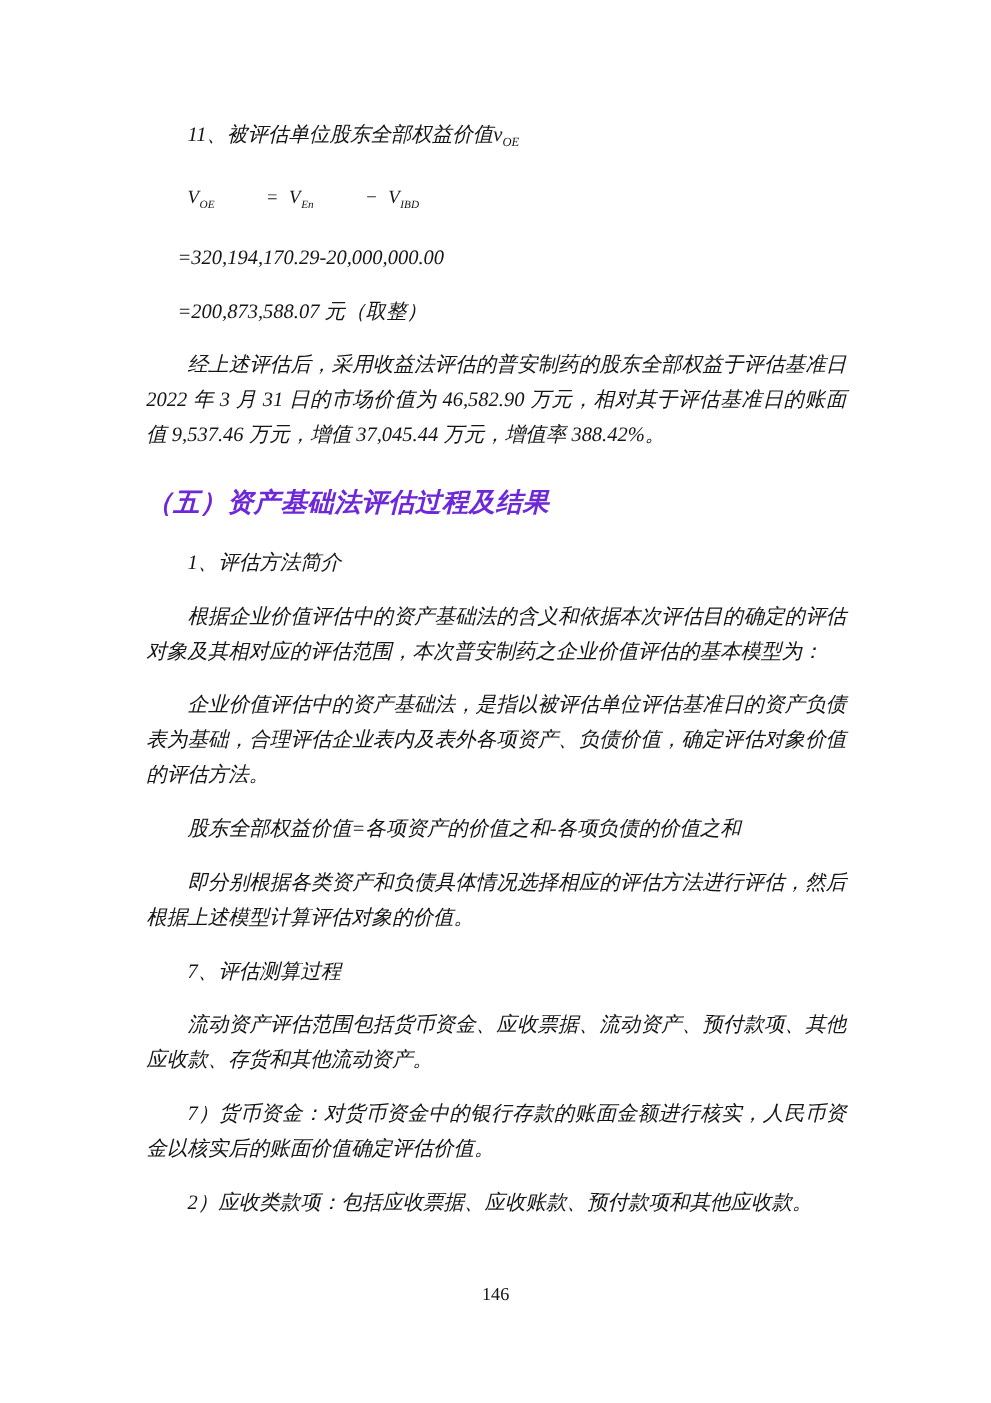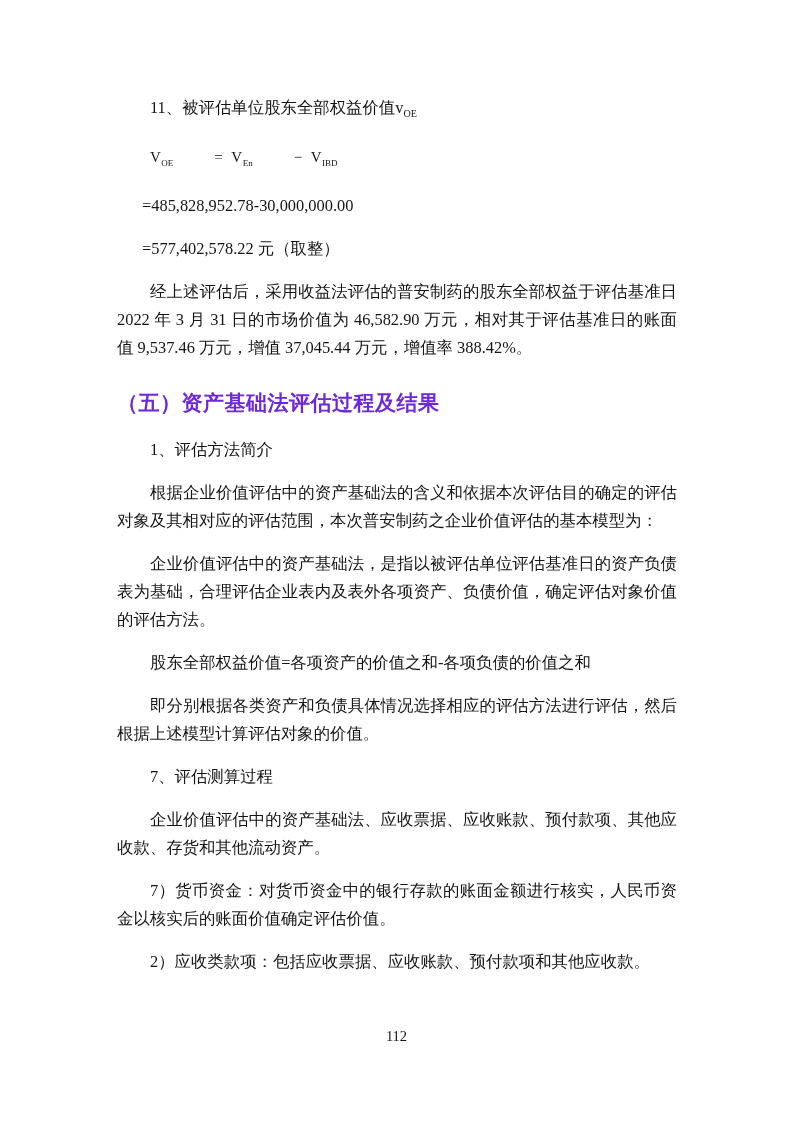--- a/index.html
+++ b/index.html
@@ -21,20 +21,21 @@
     left: 117px;
     top: 0;
     width: 560px;
     padding-top: 94px;
   }
   .content p {
     margin: 0 0 15px 0;
     font-size: 16.4px;
     line-height: 28px;
     text-align: justify;
+    font-style: italic;
   }
   .indent2 { text-indent: 33px; }
   .indent-calc { text-indent: 25px; }
   .section-heading {
     margin: 24px 0 16px 0 !important;
     font-family: "Liberation Sans", "DejaVu Sans", sans-serif;
     font-weight: bold;
     font-size: 21px !important;
     line-height: 34px !important;
     letter-spacing: 0.5px;
@@ -71,43 +72,43 @@
 </head>
 <body>
 
 <div class="page">
   <div class="content">
 
     <p class="indent2"><span>11、被评估单位股东全部权益价值v</span><sub class="title-sub">OE</sub></p>
 
     <p class="formula-line indent2"><span>V</span><sub>OE</sub><span class="op">=</span><span>V</span><sub>En</sub><span class="op">−</span><span>V</span><sub>IBD</sub></p>
 
-    <p class="indent-calc">=485,828,952.78-30,000,000.00</p>
+    <p class="indent-calc">=320,194,170.29-20,000,000.00</p>
 
-    <p class="indent-calc">=577,402,578.22 元（取整）</p>
+    <p class="indent-calc">=200,873,588.07 元（取整）</p>
 
     <p class="indent2">经上述评估后，采用收益法评估的普安制药的股东全部权益于评估基准日 2022 年 3 月 31 日的市场价值为 46,582.90 万元，相对其于评估基准日的账面值 9,537.46 万元，增值 37,045.44 万元，增值率 388.42%。</p>
 
     <p class="section-heading">（五）资产基础法评估过程及结果</p>
 
     <p class="indent2">1、评估方法简介</p>
 
     <p class="indent2">根据企业价值评估中的资产基础法的含义和依据本次评估目的确定的评估对象及其相对应的评估范围，本次普安制药之企业价值评估的基本模型为：</p>
 
     <p class="indent2">企业价值评估中的资产基础法，是指以被评估单位评估基准日的资产负债表为基础，合理评估企业表内及表外各项资产、负债价值，确定评估对象价值的评估方法。</p>
 
     <p class="indent2">股东全部权益价值=各项资产的价值之和-各项负债的价值之和</p>
 
     <p class="indent2">即分别根据各类资产和负债具体情况选择相应的评估方法进行评估，然后根据上述模型计算评估对象的价值。</p>
 
     <p class="indent2">7、评估测算过程</p>
 
 
-    <p class="indent2">企业价值评估中的资产基础法、应收票据、应收账款、预付款项、其他应收款、存货和其他流动资产。</p>
+    <p class="indent2">流动资产评估范围包括货币资金、应收票据、流动资产、预付款项、其他应收款、存货和其他流动资产。</p>
 
     <p class="indent2">7）货币资金：对货币资金中的银行存款的账面金额进行核实，人民币资金以核实后的账面价值确定评估价值。</p>
 
     <p class="indent2">2）应收类款项：包括应收票据、应收账款、预付款项和其他应收款。</p>
 
   </div>
 
-  <div class="page-number">112</div>
+  <div class="page-number">146</div>
 </div>
 
 </body></html>

